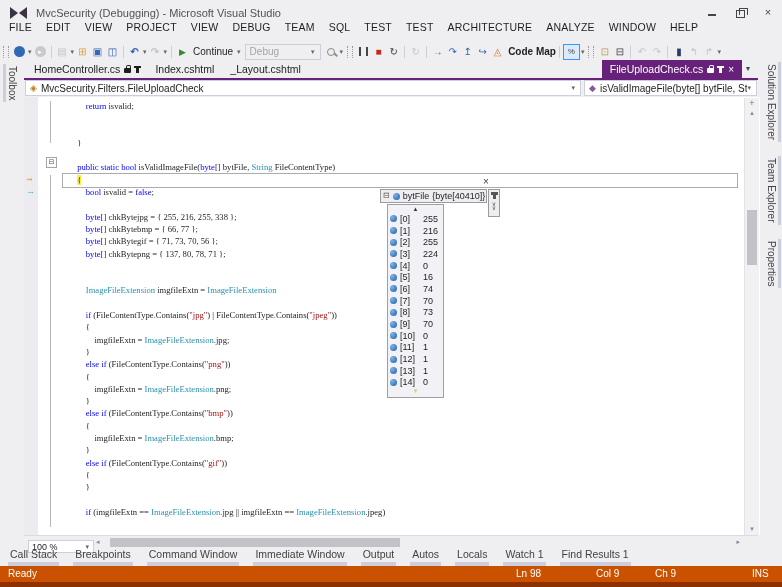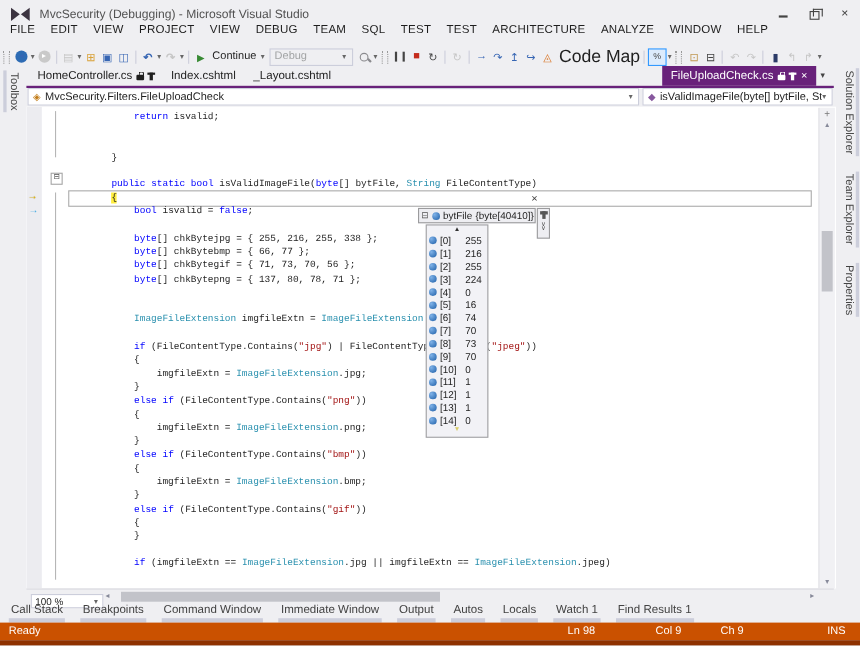--- a/index.html
+++ b/index.html
@@ -35,21 +35,21 @@
   .circ{width:11px;height:11px;border-radius:50%;display:flex;align-items:center;justify-content:center;
     color:#fff;font-size:7px;line-height:1;}
   .circ.blue{background:#2D6BB4;} .circ.gray{background:#C9C9C9;}
   .blue{color:#3665B3;} .dis{color:#C6C6C6;} .dark{color:#444;}
   .ico-pause{width:5px;height:9px;border-left:2px solid #444;border-right:2px solid #444;}
   .stop{color:#C42B1C;font-size:10px;}
   .continue-label{font-size:10px;color:#1E1E1E;margin:0 3px;}
   .play{color:#388A34;font-size:9px;}
   .debug-combo{display:flex;align-items:center;justify-content:space-between;width:66px;height:14px;
     border:1px solid #CCCEDB;color:#A2A4A5;font-size:10px;padding:0 4px;margin:0 3px;background:#EFEFF2;}
-  .codemap-label{font-size:16px;color:#1E1E1E;margin-left:3px;}
+  .codemap-label{font-size:10px;color:#1E1E1E;margin-left:3px;font-weight:bold;}
   .hexbox{width:15px;height:14px;border:1px solid #3399FF;background:#DCEBFC;display:flex;align-items:center;
     justify-content:center;font-size:8px;color:#444;}
   
   .ltab{position:absolute;left:3px;top:64px;display:flex;}
   .vtext{writing-mode:vertical-rl;font-size:10px;color:#424242;padding:2px 1px;}
   .vbar{width:3px;background:#CCCEDB;}
   .right-channel{position:absolute;right:1px;top:62px;display:flex;flex-direction:column;gap:14px;}
   .rtab{display:flex;}
   
   .doc-tabs{position:absolute;left:26px;top:60px;width:716px;height:18px;display:flex;align-items:stretch;}
@@ -67,21 +67,21 @@
   
   .navbar{position:absolute;left:24px;top:80px;width:734px;height:17px;}
   .combo{position:absolute;top:0;height:16px;background:#FFFFFF;border:1px solid #CCCEDB;
     display:flex;align-items:center;font-size:10px;color:#1E1E1E;padding:0 4px;box-sizing:border-box;}
   .combo .caret{margin-left:auto;}
   .ico-class{color:#C27D1A;font-size:9px;margin-right:4px;}
   .ico-method{color:#87589E;font-size:9px;margin-right:4px;}
   
   .editor{position:absolute;left:24px;top:97px;width:736px;height:438px;background:#FFFFFF;overflow:hidden;}
   .ed-margin{position:absolute;left:0;top:0;width:14px;height:100%;background:#ECECF0;}
-  .code{position:absolute;left:36px;top:3px;font-family:Liberation Mono, monospace;font-size:8.6px;}
+  .code{position:absolute;left:36px;top:3px;font-family:Liberation Serif, serif;font-size:8.6px;}
   .cl{height:12.3px;line-height:12.3px;white-space:pre;}
   .tk-p{color:#1E1E1E;} .tk-k{color:#0000FF;} .tk-y{color:#2B91AF;} .tk-s{color:#A31515;}
   .tk-cur{background:#FFEE3E;color:#1E1E1E;}
   .curline-box{position:absolute;left:38px;top:76px;width:674px;height:13px;border:1px solid #ABABAB;}
   .gut-yellow{position:absolute;left:1px;top:76px;font-size:9px;color:#E8B708;text-shadow:0 0 1px #8A7500;font-weight:bold;}
   .gut-blue{position:absolute;left:2px;top:89px;font-size:9px;color:#3BA7E0;font-weight:bold;}
   .outline-box{position:absolute;left:22px;top:60px;width:9px;height:9px;border:1px solid #A5A5A5;
     color:#555;font-size:7px;line-height:7px;text-align:center;background:#fff;}
   .oline{position:absolute;left:26px;width:1px;background:#B6B6B6;}
   

